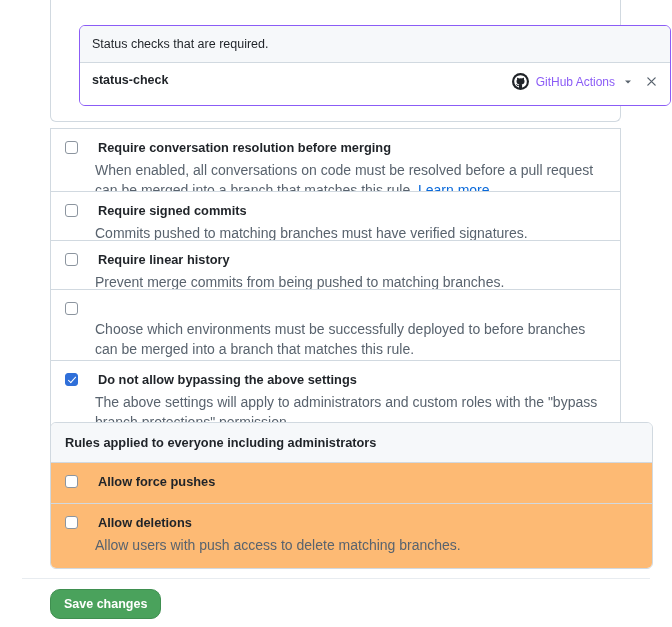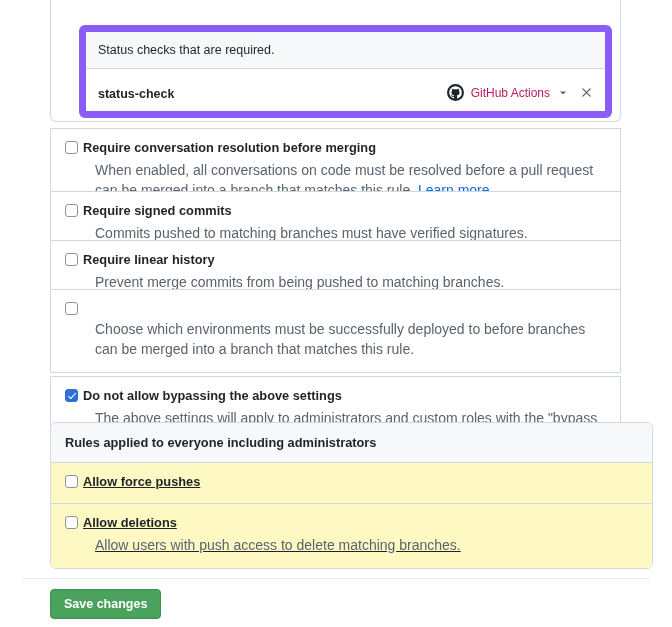--- a/index.html
+++ b/index.html
@@ -66,37 +66,37 @@
     box-sizing: border-box;
     border: 1px solid #d1d9e0;
     border-top: none;
     border-radius: 0 0 6px 6px;
     background: #ffffff;
   }
   .checks-inner {
     position: absolute;
     left: 28px;
     top: 25px;
-    width: 533px;
-    box-sizing: border-box;
-    border: 7px solid #8b5cf6;
+    width: 592px;
+    box-sizing: border-box;
+    border: 1px solid #8b5cf6;
     border-radius: 6px;
     overflow: hidden;
     background: #ffffff;
   }
   .checks-header {
     background: #f6f8fa;
     border-bottom: 1px solid #d1d9e0;
     padding: 11px 12px;
     font-size: 12.5px;
     color: #1f2328;
   }
   .check-row {
     display: flex;
-    align-items: flex-end;
+    align-items: flex-start;
     padding: 10px 12px;
     background: #ffffff;
     min-height: 22px;
   }
   .check-name {
     font-size: 12.5px;
     font-weight: bold;
     color: #1f2328;
     flex: 1;
   }
@@ -105,21 +105,21 @@
     align-items: center;
     gap: 7px;
   }
   .gh-mark {
     width: 17px;
     height: 17px;
     flex: none;
   }
   .gh-actions-label {
     font-size: 12px;
-    color: #be185d;
+    color: #8b5cf6;
     white-space: nowrap;
   }
   .caret-btn {
     width: 12px;
     height: 12px;
     color: #59636e;
     display: flex;
     align-items: center;
     justify-content: center;
   }
@@ -139,21 +139,21 @@
     left: 50px;
     width: 571px;
     box-sizing: border-box;
     border: 1px solid #d1d9e0;
     background: #ffffff;
     padding: 11px 14px 12px 14px;
   }
   .rule-head {
     display: flex;
     align-items: flex-start;
-    gap: 5px;
+    gap: 20px;
   }
   .cb {
     width: 13px;
     height: 13px;
     box-sizing: border-box;
     border: 1px solid #8c959f;
     border-radius: 3px;
     background: #ffffff;
     flex: none;
     margin-top: 1px;
@@ -204,42 +204,41 @@
   .admin-header {
     background: #f6f8fa;
     border-bottom: 1px solid #d1d9e0;
     padding: 12px 14px;
     font-size: 12.8px;
     font-weight: bold;
     color: #1f2328;
   }
   .admin-row {
     padding: 11px 14px 13px 14px;
-    background: #fef9c3;
-    text-decoration: underline;
+    background: #fdba74;
   }
   .admin-row + .admin-row { border-top: 1px solid #d1d9e0; }
 
   
   .divider {
     position: absolute;
     left: 22px;
     top: 578px;
     width: 628px;
     height: 1px;
     background: #e8ecf0;
   }
   .save-btn {
     position: absolute;
     left: 50px;
     top: 589px;
     background: #4aa25c;
     color: #ffffff;
     border: 1px solid #3f8f50;
-    border-radius: 4px;
+    border-radius: 10px;
     font-family: "Liberation Sans", sans-serif;
     font-size: 12.5px;
     font-weight: bold;
     padding: 6px 13px;
     cursor: pointer;
     line-height: 1.3;
   }
 </style>
 </head>
 <body>
@@ -310,21 +309,21 @@
     <div class="rule-desc">Prevent merge commits from being pushed to matching branches.</div>
   </div>
 
   <div class="rule-card" style="top:289px;">
     <div class="rule-head">
       <span class="cb"></span>
     </div>
     <div class="rule-desc">Choose which environments must be successfully deployed to before branches can be merged into a branch that matches this rule.</div>
   </div>
 
-  <div class="rule-card" style="top:376px; border-radius:0 0 6px 6px;">
+  <div class="rule-card" style="top:360px; border-radius:0 0 6px 6px;">
     <div class="rule-head">
       <span class="cb checked"></span>
       <span class="rule-title">Do not allow bypassing the above settings</span>
     </div>
     <div class="rule-desc">The above settings will apply to administrators and custom roles with the "bypass branch protections" permission.</div>
   </div>
 
   <div class="admin-card">
     <div class="admin-header">Rules applied to everyone including administrators</div>
     <div class="admin-row">

